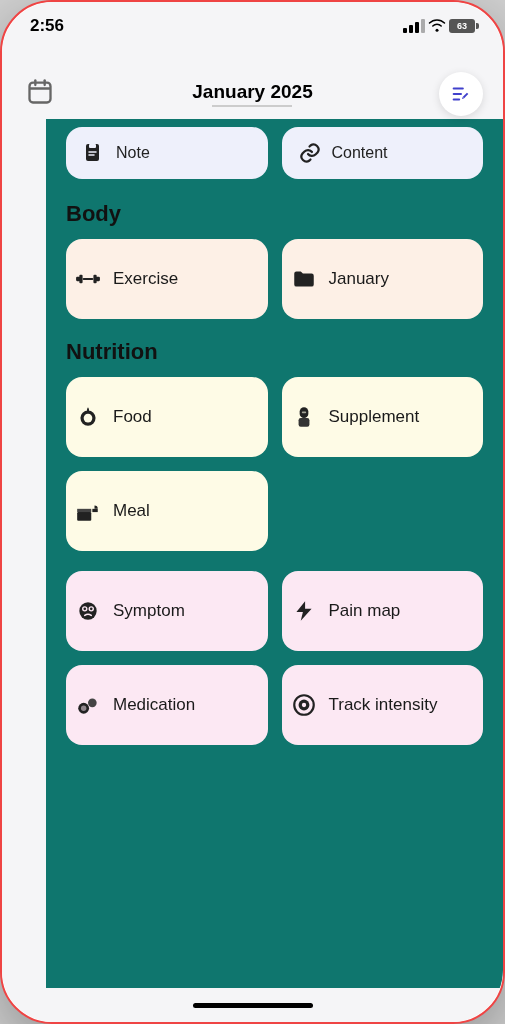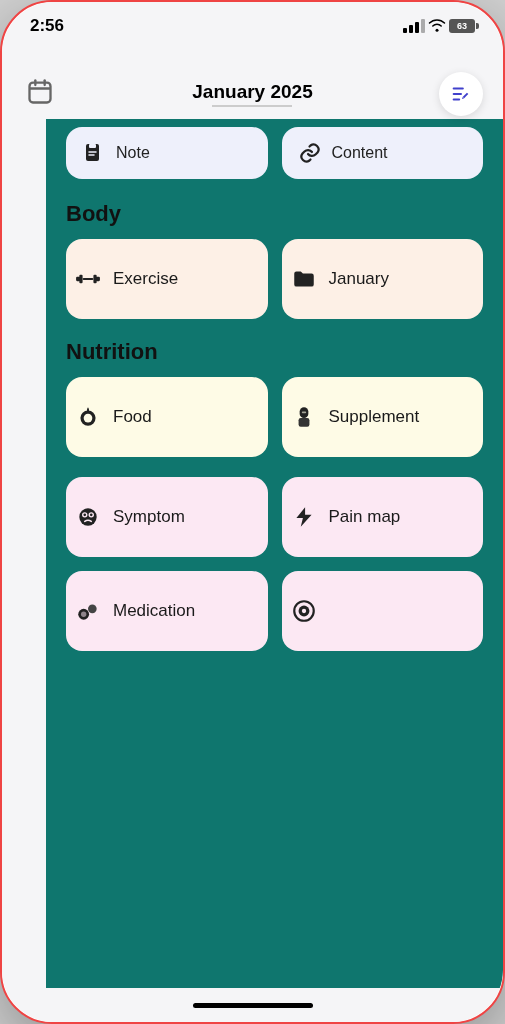--- a/index.html
+++ b/index.html
@@ -348,20 +348,29 @@
             <span class="card-label">Food</span>
           </div>
           <div class="card card-nutrition">
             <svg class="icon-svg" viewBox="0 0 24 24">
               <rect x="8" y="3" width="8" height="10" rx="4" fill="#222"></rect>
               <rect x="7" y="13" width="10" height="8" rx="2" fill="#333"></rect>
               <rect x="10" y="7" width="4" height="1.5" rx="0.75" fill="#fefbe6" opacity="0.6"></rect>
             </svg>
             <span class="card-label">Supplement</span>
           </div>
+          <div class="card card-nutrition">
+            <svg class="icon-svg" viewBox="0 0 24 24">
+              <rect x="2" y="13" width="13" height="8" rx="1" fill="#222"></rect>
+              <rect x="2" y="10" width="13" height="3" rx="0" fill="#444"></rect>
+              <path d="M16 10h5v3h-5z" fill="#222"></path>
+              <path d="M18 10 V7 Q21 7 21 10" fill="#222"></path>
+            </svg>
+            <span class="card-label">Meal</span>
+          </div>
         </div>
       </div>
 
       <div class="section">
         <div class="cards-grid">
           <div class="card card-health">
             <svg class="icon-svg" viewBox="0 0 24 24">
               <circle cx="12" cy="12" r="8" fill="#222"></circle>
               <circle cx="9" cy="10" r="2.5" fill="#fce8f3"></circle>
               <circle cx="15" cy="10" r="2.5" fill="#fce8f3"></circle>
@@ -384,20 +393,21 @@
               <circle cx="8" cy="15" r="2.5" fill="#fce8f3" opacity="0.5"></circle>
             </svg>
             <span class="card-label">Medication</span>
           </div>
           <div class="card card-health">
             <svg class="icon-svg" viewBox="0 0 24 24">
               <circle cx="12" cy="12" r="9" fill="none" stroke="#222" stroke-width="2"></circle>
               <circle cx="12" cy="12" r="5" fill="#222"></circle>
               <circle cx="12" cy="12" r="2" fill="#fce8f3"></circle>
             </svg>
+            <span class="card-label">Track intensity</span>
           </div>
         </div>
       </div>
 
     </div>
 
     <div class="home-indicator">
       <div class="home-bar"></div>
     </div>
 

